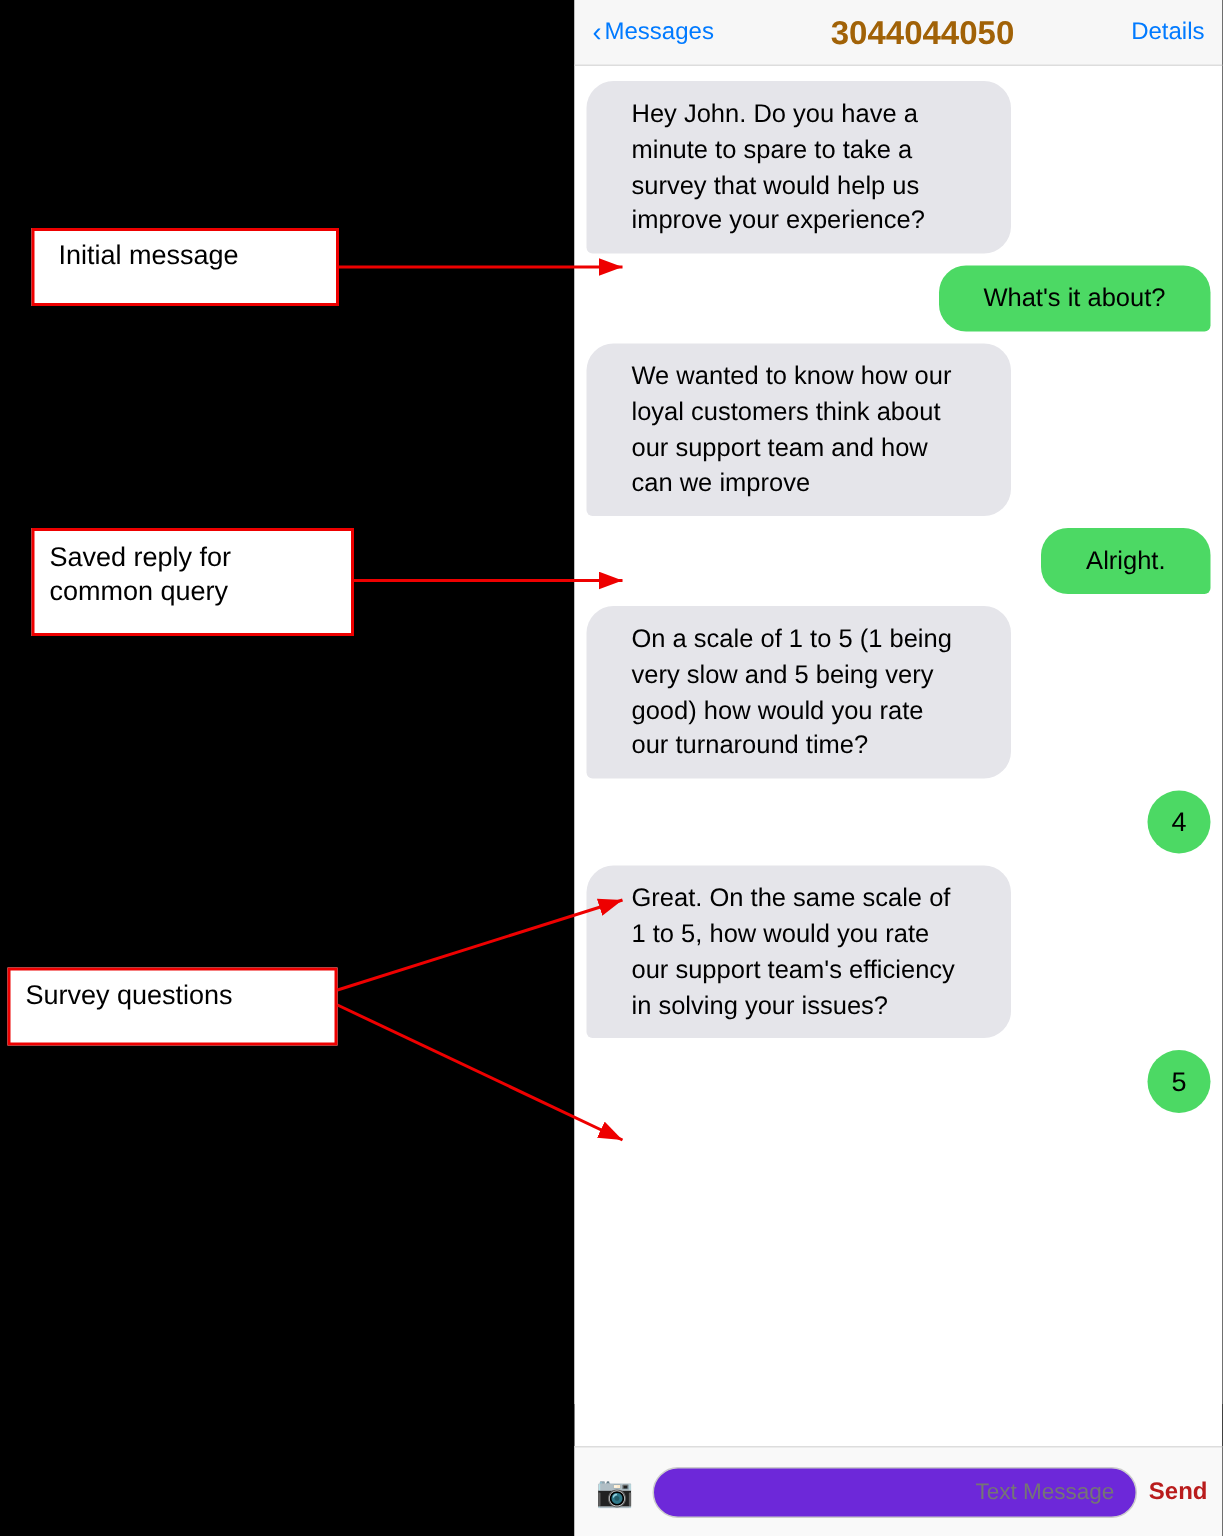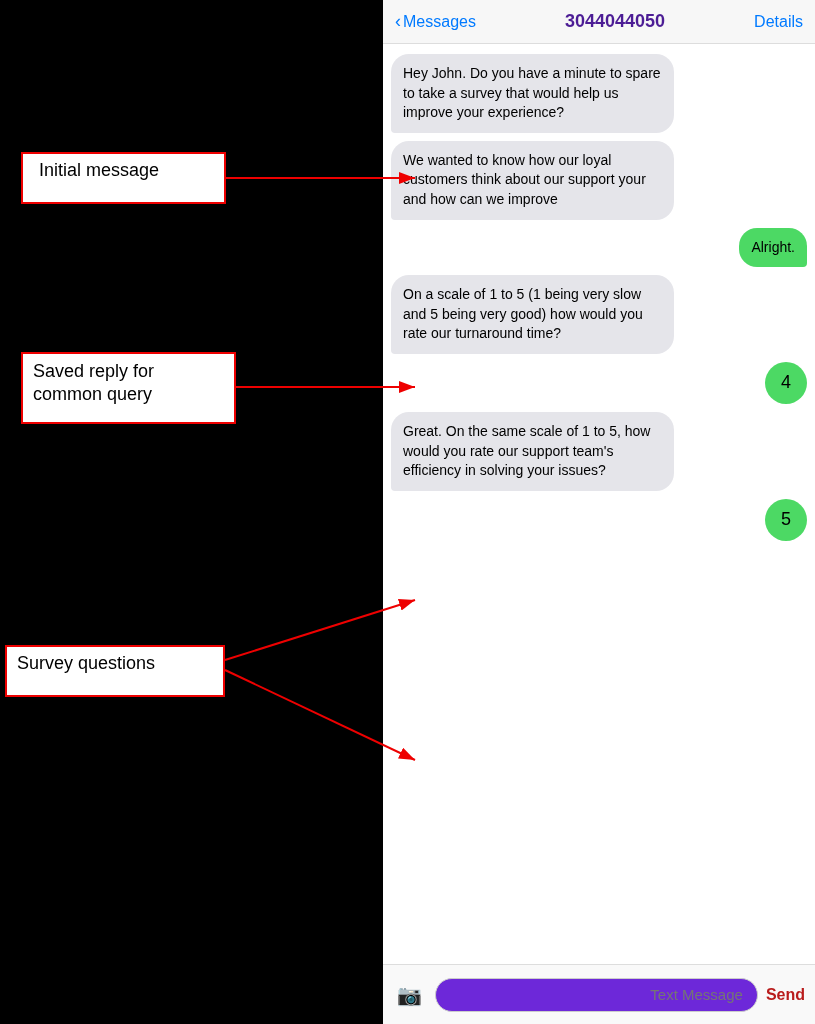--- a/index.html
+++ b/index.html
@@ -108,23 +108,23 @@
 
     .nav-back {
       color: #007aff;
       font-size: 16px;
       display: flex;
       align-items: center;
       gap: 2px;
     }
 
     .nav-title {
-      font-size: 18px;
+      font-size: 22px;
       font-weight: 700;
-      color: #4c1d95;
+      color: #a16207;
     }
 
     .nav-details {
       color: #007aff;
       font-size: 16px;
     }
 
     
     .messages-area {
       background: #fff;
@@ -145,23 +145,23 @@
     .bubble-row.received {
       justify-content: flex-start;
     }
 
     .bubble-row.sent {
       justify-content: flex-end;
     }
 
     .bubble {
       max-width: 68%;
-      padding: 10px 12px;
+      padding: 10px 30px;
       border-radius: 18px;
-      font-size: 14px;
+      font-size: 17px;
       line-height: 1.4;
       color: #000;
     }
 
     .bubble.received {
       background: #e5e5ea;
       border-bottom-left-radius: 4px;
     }
 
     .bubble.sent {
@@ -292,24 +292,29 @@
   </div>
 
   <div class="messages-area">
 
     <div class="bubble-row received">
       <div class="bubble received">
         <span>Hey John. Do you have a minute to spare to take a survey that would help us improve your experience?</span>
       </div>
     </div>
 
+    <div class="bubble-row sent">
+      <div class="bubble sent">
+        <span>What's it about?</span>
+      </div>
+    </div>
 
     <div class="bubble-row received">
       <div class="bubble received">
-        <span>We wanted to know how our loyal customers think about our support your and how can we improve</span>
+        <span>We wanted to know how our loyal customers think about our support team and how can we improve</span>
       </div>
     </div>
 
     <div class="bubble-row sent">
       <div class="bubble sent">
         <span>Alright.</span>
       </div>
     </div>
 
     <div class="bubble-row received">

